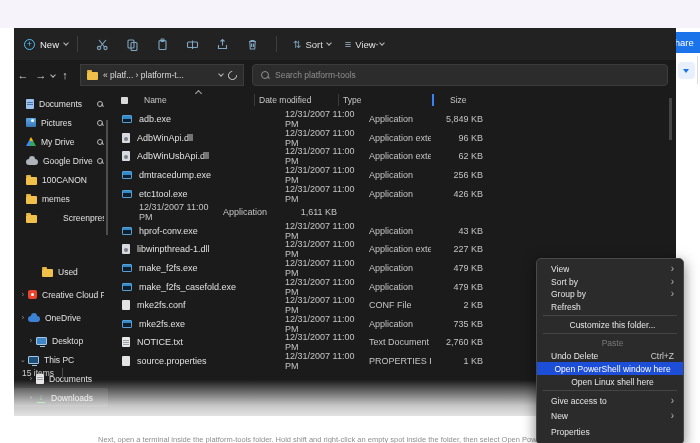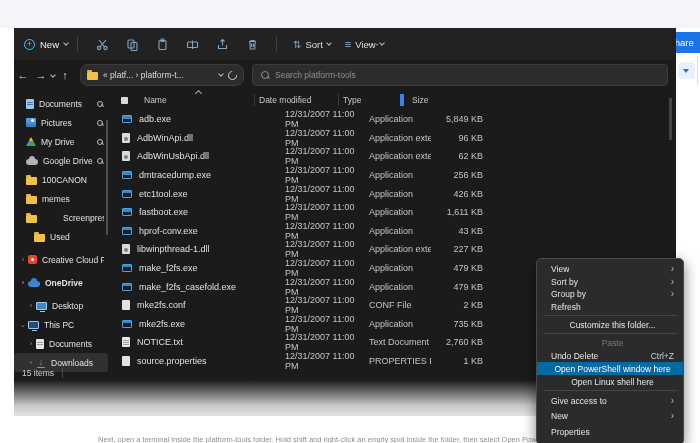--- a/index.html
+++ b/index.html
@@ -35,21 +35,21 @@
   .tool-ic svg { stroke:#7fa6c2; fill:none; stroke-width:1.1; }
   .txtbtn { display:flex; align-items:center; gap:4px; color:#ddd; font-size:9.5px; background:none; border:none; margin:0 7px; }
   .sort-gl { color:#7fa6c2; font-size:10px; }
   .view-gl { color:#9fb8c9; font-size:11px; }
   .more-btn { position:absolute; left:352px; color:#ddd; font-size:11px; letter-spacing:1px; background:none; border:none; }
 
   
   .addr { position:absolute; top:32px; left:0; right:0; height:30px; display:flex; align-items:center; background:#1b1b1b; }
   .nav { color:#d8d8d8; font-size:11px; background:none; border:none; width:18px; text-align:center; }
   .navchev { margin:0 1px; }
-  .crumbbox { margin-left:6px; width:164px; height:22px; background:#2c2c2c; border:1px solid #3c3c3c; border-radius:8px;
+  .crumbbox { margin-left:6px; width:164px; height:22px; background:#2c2c2c; border:1px solid #3c3c3c; border-radius:0;
     display:flex; align-items:center; padding:0 6px; gap:5px; color:#dcdcdc; font-size:8.5px; }
   .crumb-text { white-space:nowrap; overflow:hidden; flex:1; }
   .refresh { width:9px; height:9px; border:1px solid #cfcfcf; border-radius:50%; border-top-color:transparent;
     transform:rotate(40deg); flex:none; }
   .searchbox { margin-left:8px; margin-right:8px; flex:1; height:22px; background:#2c2c2c; border:1px solid #3c3c3c;
     border-radius:4px; display:flex; align-items:center; padding:0 8px; gap:6px; color:#8f8f8f; font-size:8.5px; }
   .mag { position:relative; width:8px; height:8px; flex:none; }
   .mag::before { content:""; position:absolute; left:0; top:0; width:6px; height:6px; border:1px solid #8f8f8f; border-radius:50%; }
   .mag::after { content:""; position:absolute; left:6px; top:6px; width:3px; height:1px; background:#8f8f8f; transform:rotate(45deg); }
 
@@ -104,41 +104,41 @@
   .side-scroll { position:absolute; left:92px; top:92px; width:2px; height:115px; background:#4d4d4d; z-index:3; }
   .list-scroll { position:absolute; right:4px; top:70px; width:3px; height:42px; background:#454545; z-index:3; }
 
   
   .list { position:absolute; top:62px; left:94px; right:0; bottom:0; }
   .lhead { display:flex; align-items:center; height:20px; color:#c8c8c8; font-size:8.5px; position:relative; }
   .hd-check { width:7px; height:7px; background:#d9d9d9; border-radius:1px; margin-left:13px; }
   .hd-name { width:126px; padding-left:16px; }
   .hd-date { width:84px; border-left:1px solid #3a3a3a; padding-left:4px; height:12px; line-height:12px; }
   .hd-type { width:62px; border-left:1px solid #3a3a3a; padding-left:4px; height:12px; line-height:12px; }
-  .hd-size { width:52px; border-left:4px solid #3b82f6; padding-left:8px; height:12px; line-height:12px; }
+  .hd-size { width:52px; border-left:2px solid #3b82f6; padding-left:16px; height:12px; line-height:12px;margin-left:32px; }
   .sortcaret { position:absolute; left:88px; top:1px; width:5px; height:5px; border-left:1px solid #aaa;
     border-top:1px solid #aaa; transform:rotate(45deg); }
   .row { display:flex; align-items:center; height:18.6px; font-size:9px; color:#e0e0e0; }
   .c-name { width:146px; padding-left:14px; display:flex; align-items:center; gap:7px; white-space:nowrap; overflow:hidden; }
   .c-date { width:84px; color:#c4c4c4;margin-left:31px; }
   .c-type { width:62px; color:#c4c4c4; white-space:nowrap; overflow:hidden; }
   .c-size { width:52px; color:#c4c4c4; text-align:right; }
 
   
   .fade { position:absolute; left:0; top:380px; width:700px; height:46px; z-index:4; pointer-events:none;
     background:linear-gradient(to bottom, rgba(255,255,255,0) 0%, rgba(255,255,255,.75) 55%, #fff 100%); }
 
   
   .menu { position:absolute; left:536px; top:258px; width:148px; background:#2b2b2b; border:1px solid #4a4a4a;
     border-radius:5px; padding:4px 0; z-index:9; box-shadow:0 4px 14px rgba(0,0,0,.5); }
   .mi { display:flex; align-items:center; height:12.5px; padding:0 9px 0 14px; color:#e6e6e6; font-size:8.5px; }
   .mi.md { height:13px;justify-content:center; }
   .mi.big { height:15.5px; }
   .mi.dis { color:#7a7a7a; }
-  .mi.hl { background:#0369a1; color:#fff; }
+  .mi.hl { background:#1d4ed8; color:#fff; }
   .mi .lbl { white-space:nowrap; overflow:hidden; }
   .mi .sc { margin-left:auto; color:#cfcfcf; }
   .mi .arr { margin-left:auto; color:#b5b5b5; font-size:10px; line-height:8px; }
   .msep { height:1px; background:#454545; margin:2px 6px; }
 </style>
 </head>
 <body>
 
 <div id="stage">
   <div class="top-strip"></div>
@@ -253,32 +253,32 @@
           <span class="s-label">100CANON</span>
         </div>
         <div class="s-item" style="padding-left: 12px;">
           <span class="ico ic-folder"></span>
           <span class="s-label">memes</span>
         </div>
         <div class="s-item" style="padding-left: 12px; gap: 21px;">
           <span class="ico ic-folder"></span>
           <span class="s-label">Screenpresso</span>
         </div>
-        <div class="s-item" style="padding-left: 20px;">
+        <div class="s-item" style="padding-left: 28px; margin-top: 35px;">
           <span class="ico ic-folder"></span>
           <span class="s-label">Used</span>
         </div>
         <div class="s-gap"></div>
         <div class="s-item" style="padding-left: 4px;">
           <span class="s-chev">›</span>
           <span class="ico ic-cc"></span>
           <span class="s-label">Creative Cloud F</span>
         </div>
         <div class="s-gap"></div>
-        <div class="s-item" style="padding-left: 4px; font-weight: bold;">
+        <div class="s-item" style="padding-left: 4px;">
           <span class="s-chev">›</span>
           <span class="ico ic-onedrive"></span>
           <span class="s-label">OneDrive</span>
         </div>
         <div class="s-gap"></div>
         <div class="s-item" style="padding-left: 12px;">
           <span class="s-chev">›</span>
           <span class="ico ic-desktop"></span>
           <span class="s-label">Desktop</span>
         </div>
@@ -354,24 +354,20 @@
           <div class="row">
             <span class="c-name">
               <span class="ico ic-exe"></span>
               <span>etc1tool.exe</span>
             </span>
             <span class="c-date">12/31/2007 11:00 PM</span>
             <span class="c-type">Application</span>
             <span class="c-size">426 KB</span>
           </div>
           <div class="row">
-            <span class="c-name">
-              <span class="ico ic-exe"></span>
-              <span>fastboot.exe</span>
-            </span>
             <span class="c-date">12/31/2007 11:00 PM</span>
             <span class="c-type">Application</span>
             <span class="c-size">1,611 KB</span>
           </div>
           <div class="row">
             <span class="c-name">
               <span class="ico ic-exe"></span>
               <span>hprof-conv.exe</span>
             </span>
             <span class="c-date">12/31/2007 11:00 PM</span>

